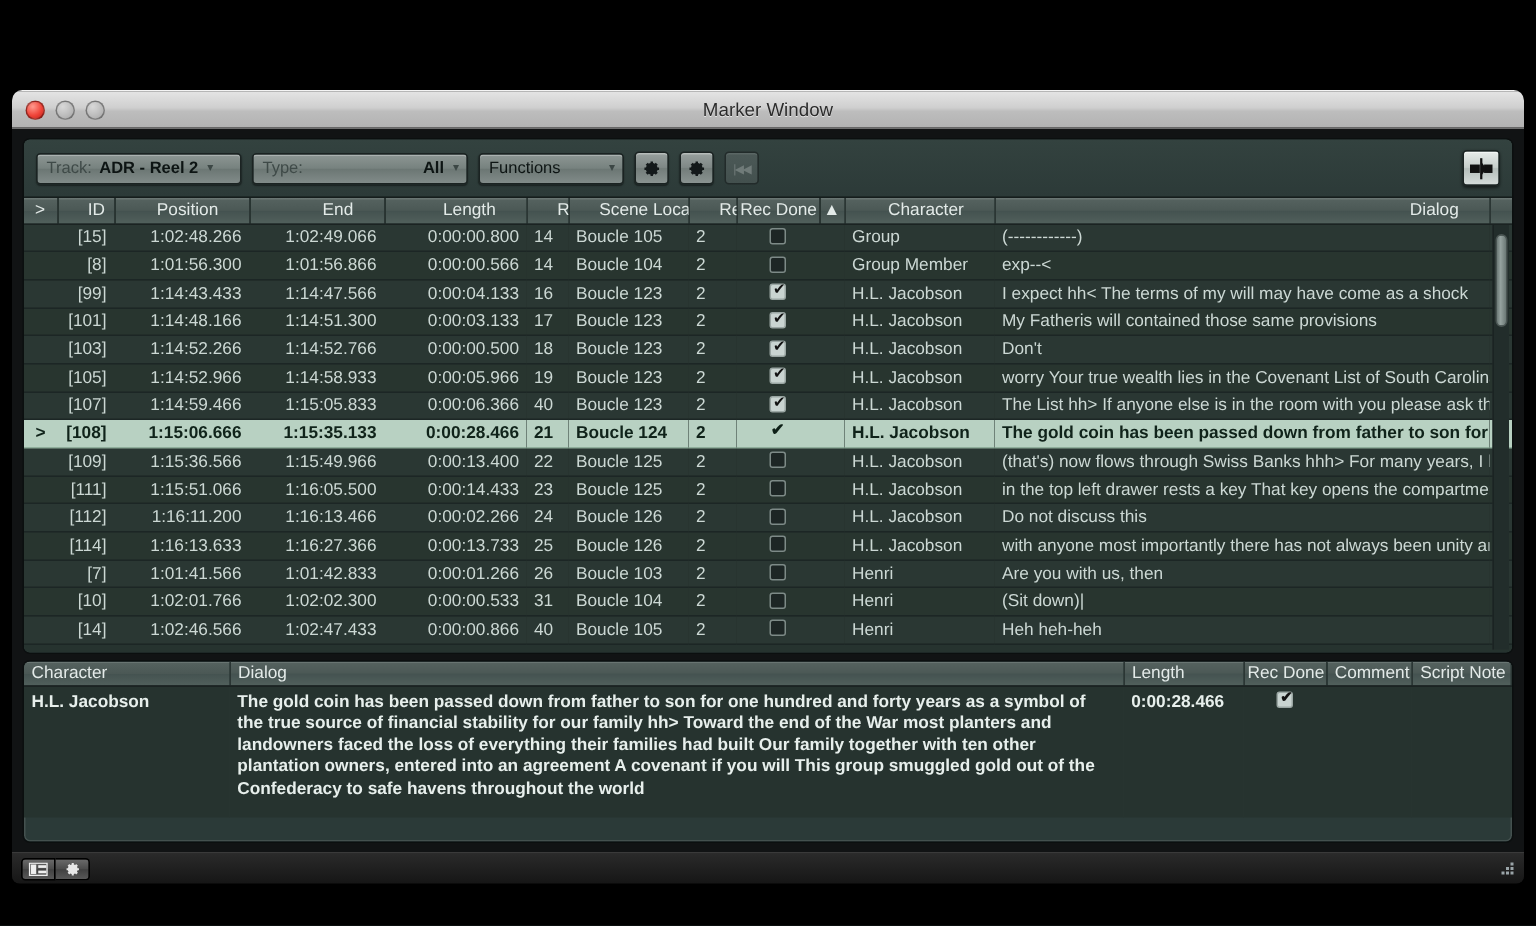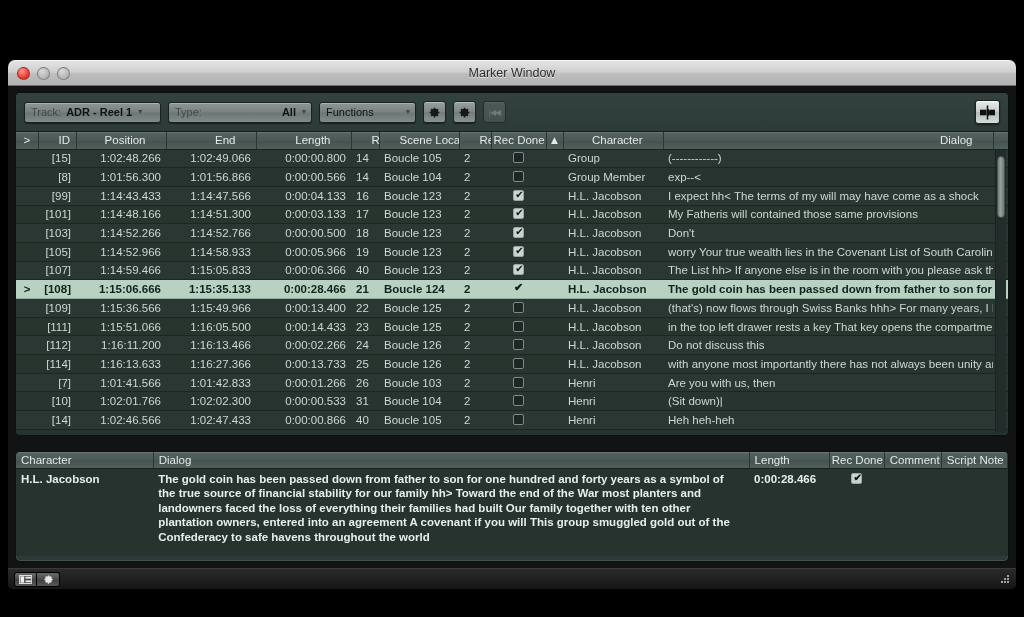--- a/index.html
+++ b/index.html
@@ -48,21 +48,21 @@
     text-shadow: 0 1px 0 rgba(255,255,255,0.65);
     pointer-events: none;
   }
 
   
   #window-body {
     flex: 1 1 auto;
     background: #111314;
     padding: 6px 7px 6px 7px;
     display: flex; flex-direction: column;
-    gap: 15px;
+    gap: 4px;
     position: relative;
   }
 
   
   #upper-pane {
     background: #2b3a38;
     border: 1px solid #0b0f0f;
     border-radius: 5px;
     box-shadow: inset 0 0 0 1px #44514f;
     display: flex; flex-direction: column;
@@ -303,21 +303,21 @@
   </div>
 
   <div id="window-body">
 
     <div id="upper-pane">
 
       <div id="toolbar">
 
         <div class="combo" id="track-combo">
           <span class="lbl">Track:</span>
-          <span class="val">ADR - Reel 1</span>
+          <span class="val">ADR - Reel 2</span>
           <span class="arrow">▾</span>
         </div>
 
         <div class="combo" id="type-combo">
           <span class="lbl">Type:</span>
           <span class="val">All</span>
           <span class="arrow">▾</span>
         </div>
 
         <div class="combo" id="functions-combo">

